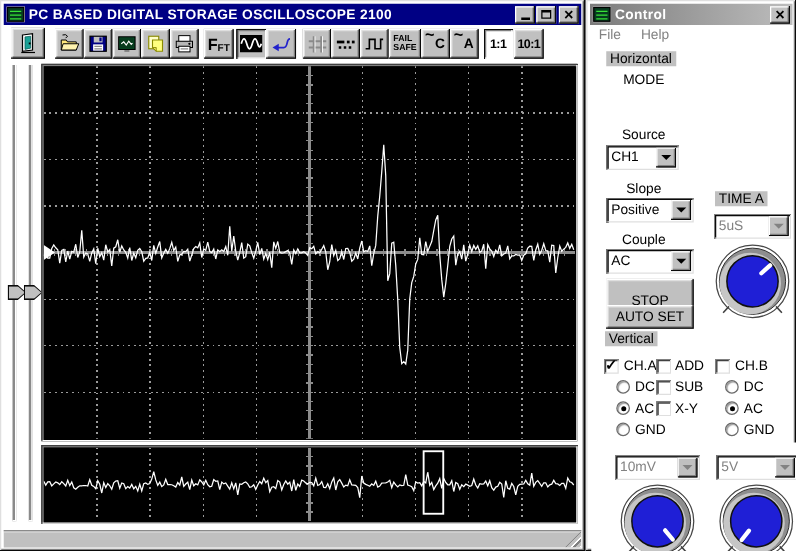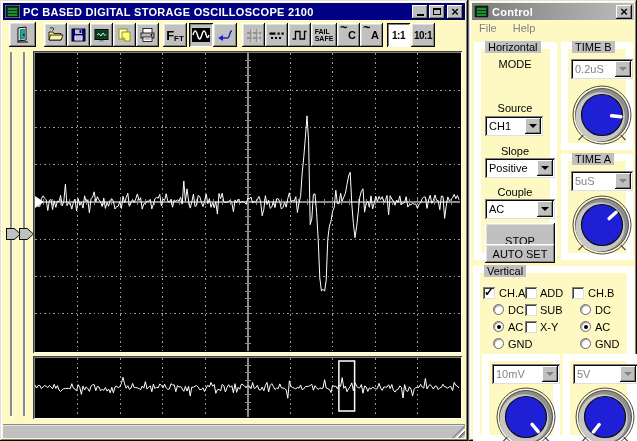--- a/index.html
+++ b/index.html
@@ -1,18 +1,18 @@
 <!DOCTYPE html>
 <html><head>
 <meta charset="utf-8">
 <style>
   * { margin:0; padding:0; box-sizing:border-box; }
   html,body { width:637px; height:441px; overflow:hidden; background:#6e6e6e;
               font-family:"Liberation Sans",sans-serif; font-size:11px; color:#000; }
-  .win { position:absolute; background:#fef9c3;
+  .win { position:absolute; background:#ffffff;
          box-shadow: inset -1px -1px #0a0a0a, inset 1px 1px #dfdfdf, inset -2px -2px #808080, inset 2px 2px #fff; }
   .titlebar { position:absolute; left:3px; right:3px; top:3px; height:17px; display:flex; align-items:center; padding:0 2px; }
   .titlebar.active { background:#000084; }
   .titlebar.inactive { background:linear-gradient(90deg,#7b7b7b,#bdbdbd); }
   .title-text { color:#fff; font-weight:bold; font-size:11px; margin-left:3px; white-space:nowrap; letter-spacing:.3px; }
   .tb-btns { margin-left:auto; display:flex; gap:0; }
   .cap-btn { width:16px; height:14px; background:#c0c0c0; display:flex; align-items:center; justify-content:center;
              box-shadow: inset -1px -1px #0a0a0a, inset 1px 1px #fff, inset -2px -2px #808080; margin-left:1px; }
   .glyph-min { width:7px; height:2px; background:#000; margin-top:7px; }
   .glyph-max { width:8px; height:7px; border:1px solid #000; border-top:2px solid #000; }
@@ -429,38 +429,20 @@
         </span>
     </div>
     <div class="pushbtn btn98" style="left:5px;top:175px;width:70px;height:35px;">
       <span>STOP</span>
     </div>
     <div class="pushbtn btn98" style="left:5px;top:196px;width:70px;height:19px;">
       <span>AUTO SET</span>
     </div>
   </div>
 
-  <div class="grp" style="left:92px;top:42px;width:71px;height:107px;">
-    <span class="grp-label">TIME B</span>
-    <div class="combo disabled" style="left:4px;top:11px;width:62px;">
-      <span class="combo-val">0.2uS</span>
-      <span class="combo-btn">
-          <span class="tri"></span>
-        </span>
-    </div>
-    <div style="position:absolute;left:3px;top:36px;width:64px;height:68px;"><svg width="64" height="68" viewBox="0 0 64 68">
-      <circle cx="32" cy="31" r="29" fill="none" stroke="#484848" stroke-width="1"></circle>
-      <circle cx="32" cy="31" r="26.5" fill="#8e8e8e" stroke="#303030" stroke-width="0.8"></circle>
-      <circle cx="30.2" cy="32.8" r="24.6" fill="#c6c6c6"></circle>
-      <circle cx="32" cy="31" r="20.5" fill="#1f1fd6" stroke="#101010" stroke-width="1.2"></circle>
-      <line x1="50.9" y1="32.7" x2="41.5" y2="31.8" stroke="#fff" stroke-width="3.4" stroke-linecap="round"></line>
-      <line x1="50.8" y1="51.1" x2="55.5" y2="56.2" stroke="#404040" stroke-width="1.2"></line>
-          <line x1="13.2" y1="51.1" x2="8.5" y2="56.2" stroke="#404040" stroke-width="1.2"></line>
-    </svg></div>
-  </div>
 
   <div class="grp" style="left:92px;top:154px;width:71px;height:105px;">
     <span class="grp-label">TIME A</span>
     <div class="combo disabled" style="left:4px;top:11px;width:62px;">
       <span class="combo-val">5uS</span>
       <span class="combo-btn">
           <span class="tri"></span>
         </span>
     </div>
     <div style="position:absolute;left:3px;top:34px;width:64px;height:68px;"><svg width="64" height="68" viewBox="0 0 64 68">

